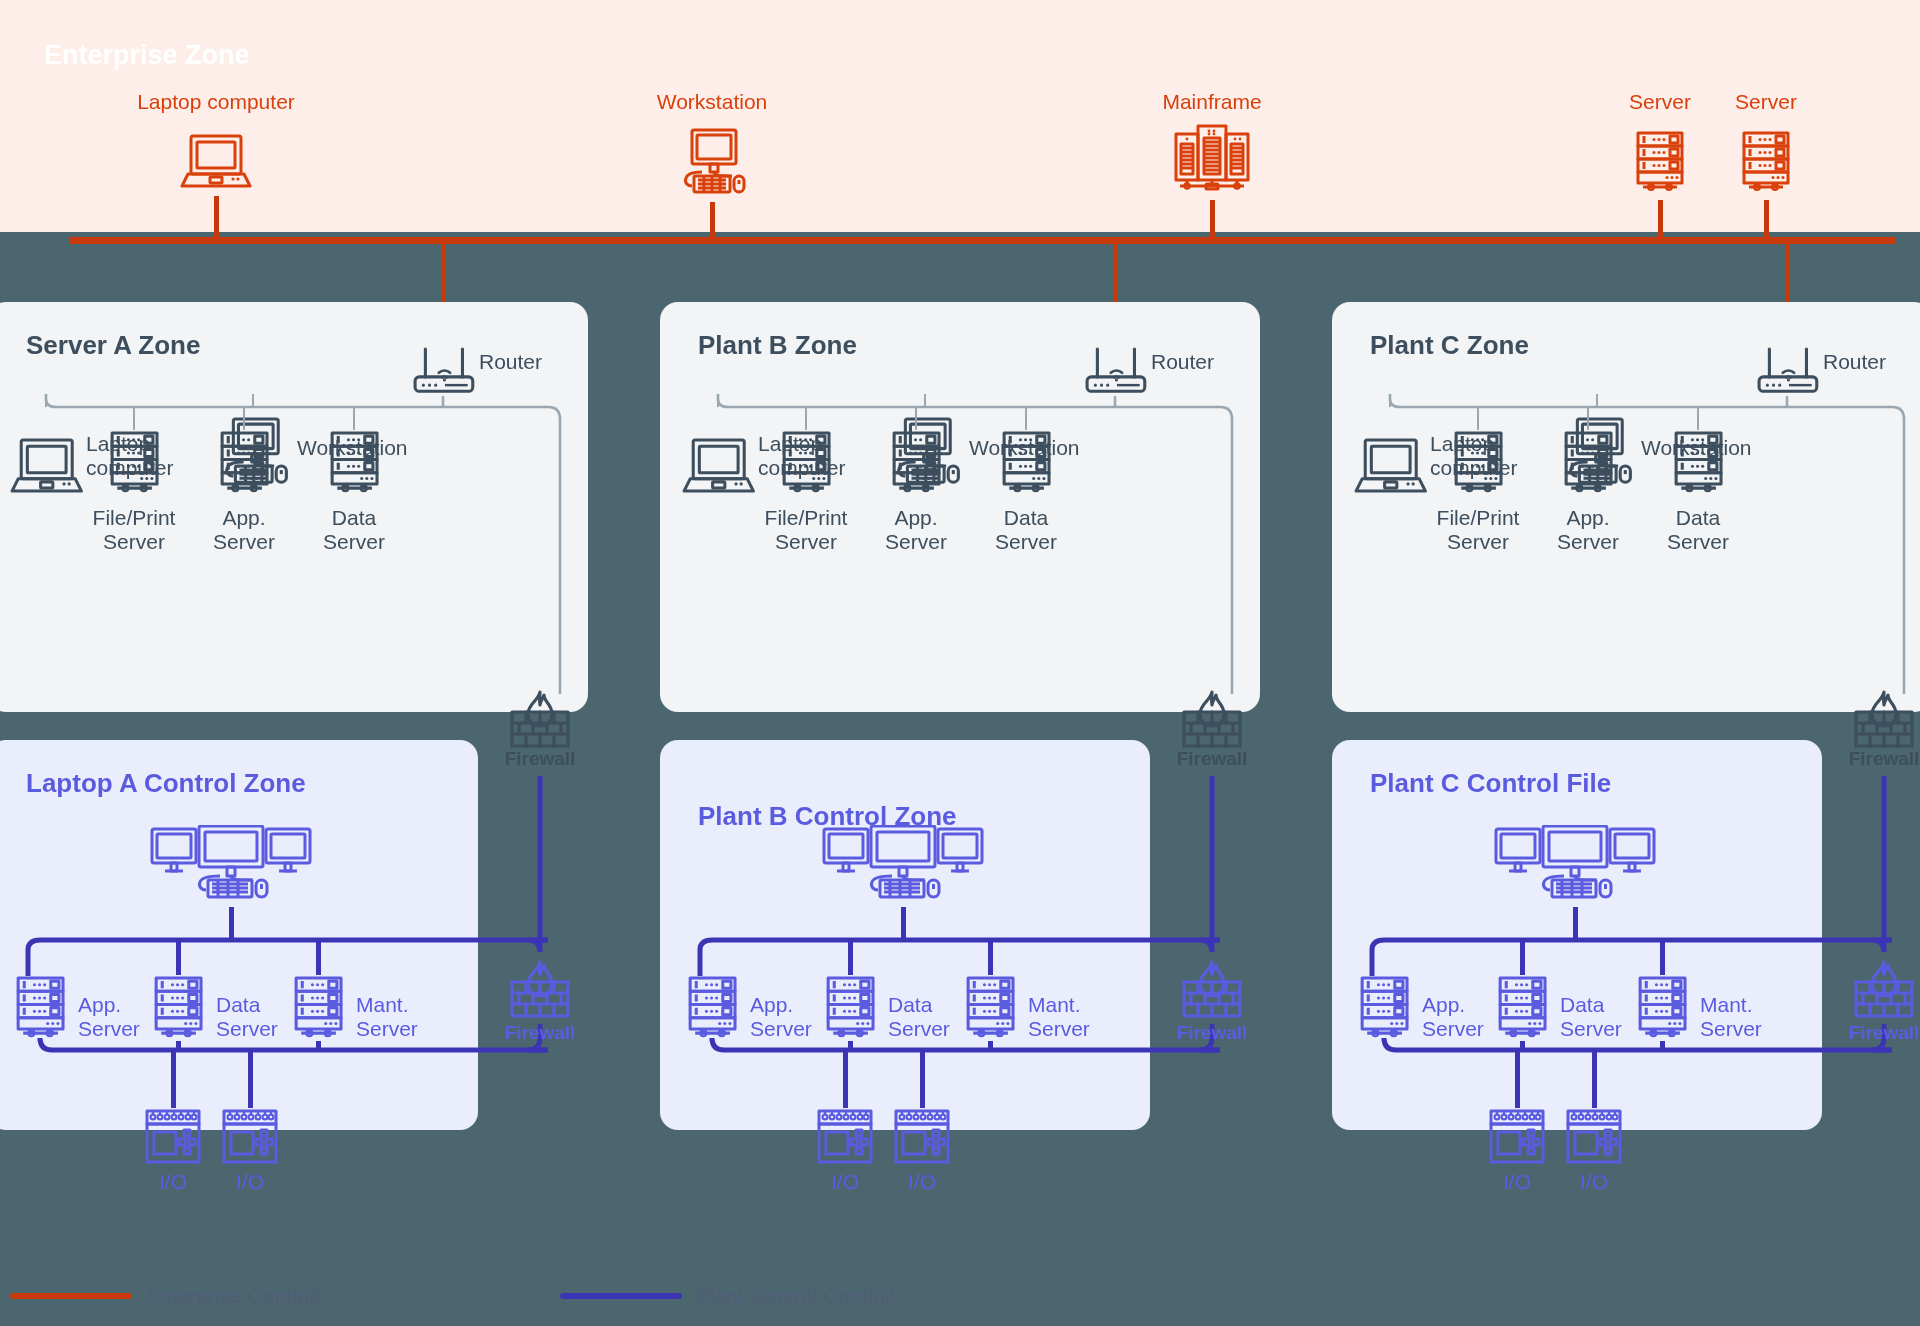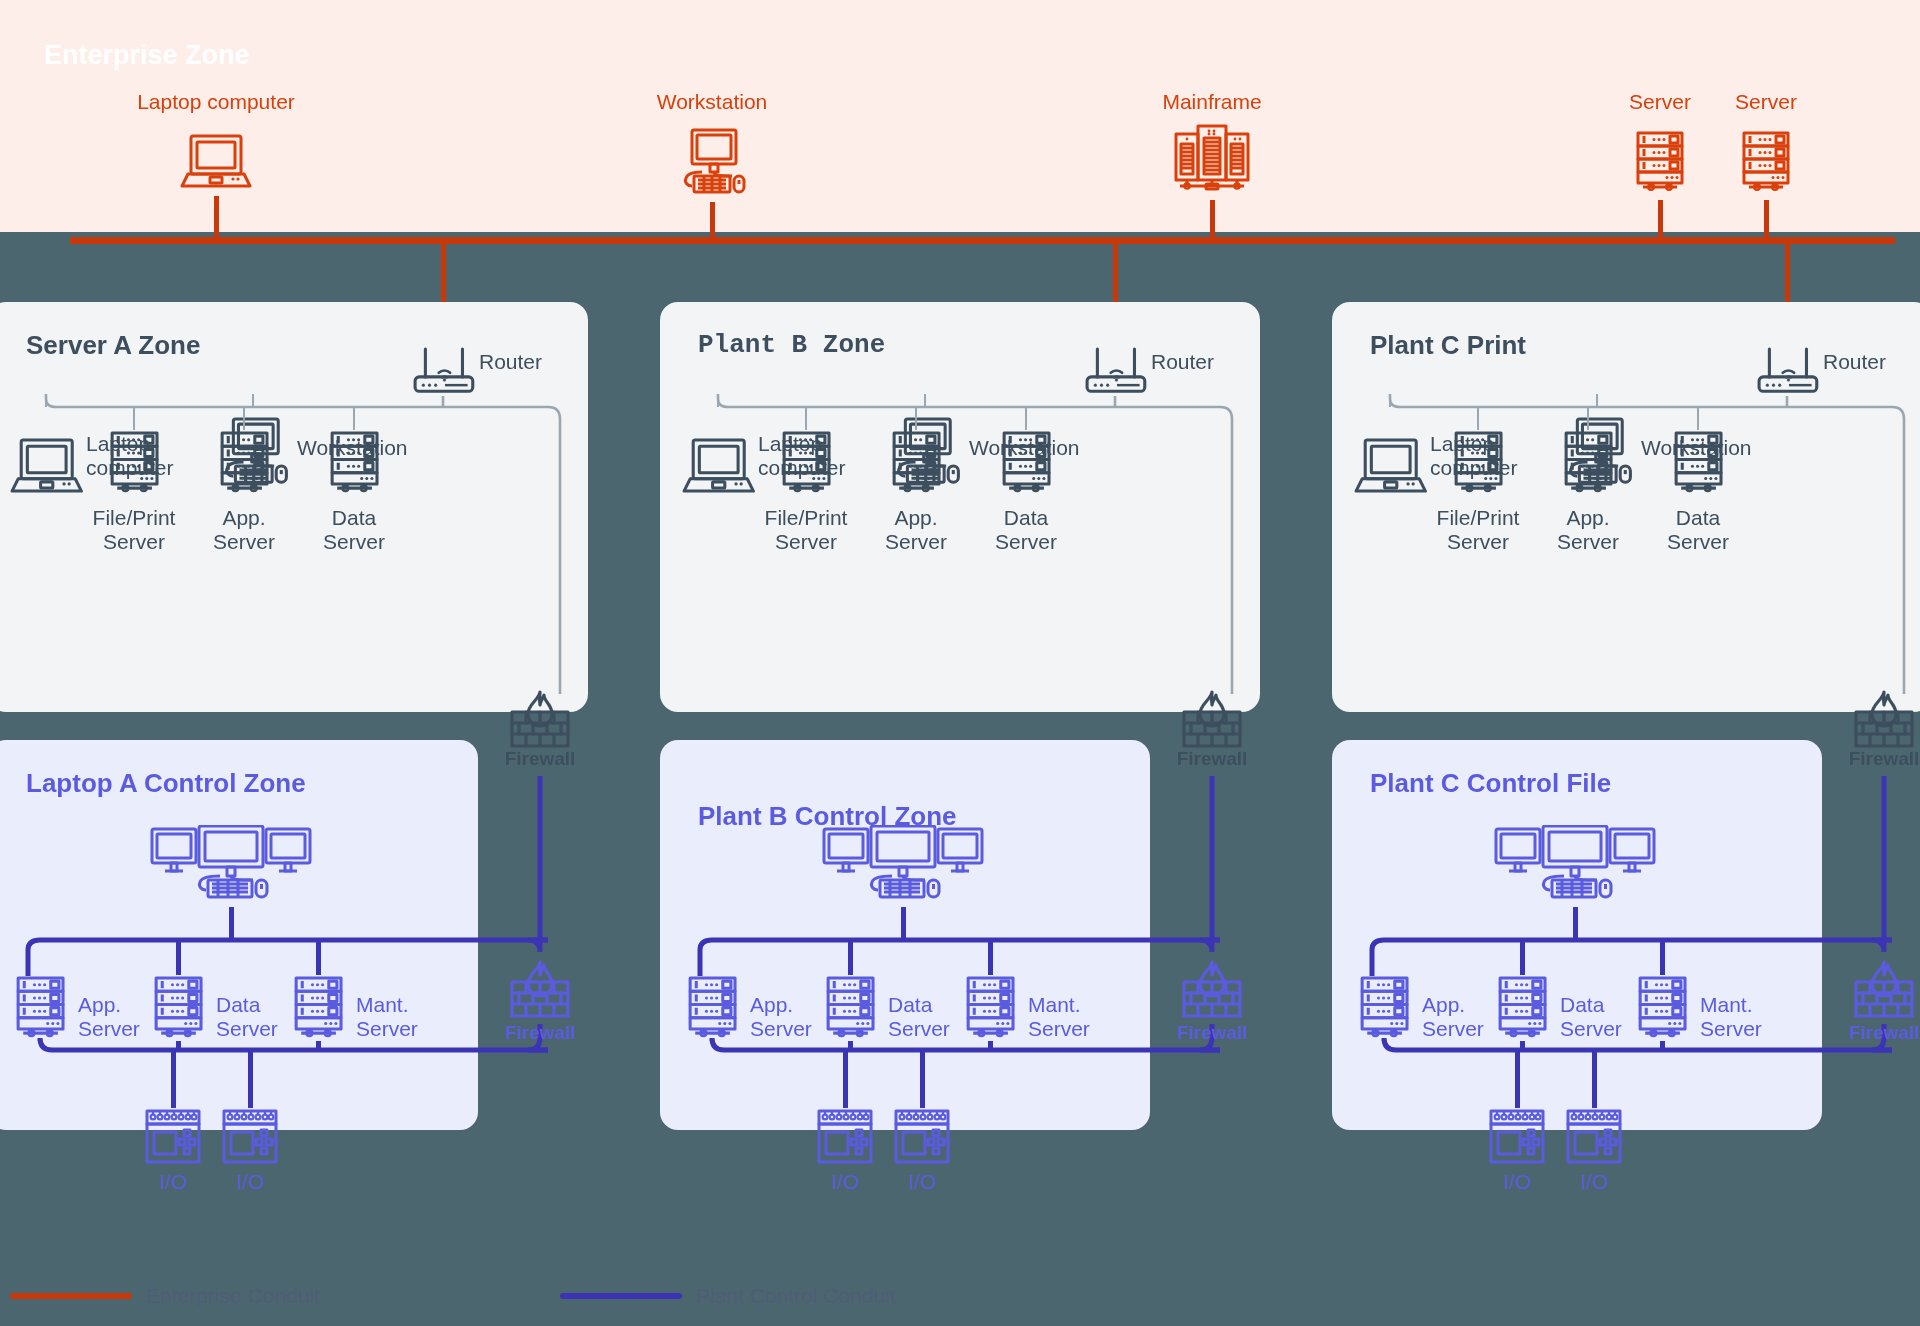--- a/index.html
+++ b/index.html
@@ -349,21 +349,21 @@
     <div class="wire" style="left: 352.7px; top: 407px; width: 2.6px; height: 23px; background: rgb(154, 167, 176);"></div>
     <div class="wire" style="left: 251.7px; top: 394px; width: 2.6px; height: 13px; background: rgb(154, 167, 176);"></div>
     <svg class="linklayer" width="1920" height="1326" style="left: 0px; top: 0px; position: absolute;">
       <path d="M443 396 L443 407" stroke="#9aa7b0" stroke-width="2.6" fill="none" stroke-linecap="butt"></path>
     </svg>
     <svg class="linklayer" width="1920" height="1326" style="left: 0px; top: 0px; position: absolute;">
       <path d="M548 407 Q560 407 560 419 L560 694" stroke="#9aa7b0" stroke-width="2.6" fill="none" stroke-linecap="butt"></path>
     </svg>
     <div class="wire" style="left: 1112.5px; top: 240px; width: 5px; height: 76px; background: rgb(199, 56, 10);"></div>
     <div class="zone zone-plant" style="left: 660px; top: 302px; width: 600px; height: 410px;"></div>
-    <div class="zone-title t-plant" style="left: 698px; top: 330px; font-family: Liberation Mono, monospace;">Plant B Zone</div>
+    <div class="zone-title t-plant" style="left: 698px; top: 330px;">Plant B Zone</div>
     <div class="node" style="left: 1084px; top: 346px;">
       <svg width="63.86" height="51.5" viewBox="0 0 62 50">
  <g fill="none" stroke="#3d4e5e" stroke-width="3" stroke-linejoin="round" stroke-linecap="round">
   <path d="M13 3 v27"></path>
           <path d="M49 3 v27"></path>
   <rect x="3" y="30" width="56" height="14" rx="4"></rect>
   <path d="M26 26 a8 8 0 0 1 11 0" stroke-width="2.6"></path>
   <path d="M29.5 30.5 a3.5 3.5 0 0 1 4 0" stroke-width="2.6"></path>
  </g>
  <circle cx="31.5" cy="33" r="1.5" fill="#3d4e5e"></circle>
@@ -519,21 +519,21 @@
     <div class="wire" style="left: 1024.7px; top: 407px; width: 2.6px; height: 23px; background: rgb(154, 167, 176);"></div>
     <div class="wire" style="left: 923.7px; top: 394px; width: 2.6px; height: 13px; background: rgb(154, 167, 176);"></div>
     <svg class="linklayer" width="1920" height="1326" style="left: 0px; top: 0px; position: absolute;">
       <path d="M1115 396 L1115 407" stroke="#9aa7b0" stroke-width="2.6" fill="none" stroke-linecap="butt"></path>
     </svg>
     <svg class="linklayer" width="1920" height="1326" style="left: 0px; top: 0px; position: absolute;">
       <path d="M1220 407 Q1232 407 1232 419 L1232 694" stroke="#9aa7b0" stroke-width="2.6" fill="none" stroke-linecap="butt"></path>
     </svg>
     <div class="wire" style="left: 1784.5px; top: 240px; width: 5px; height: 76px; background: rgb(199, 56, 10);"></div>
     <div class="zone zone-plant" style="left: 1332px; top: 302px; width: 600px; height: 410px;"></div>
-    <div class="zone-title t-plant" style="left: 1370px; top: 330px;">Plant C Print</div>
+    <div class="zone-title t-plant" style="left: 1370px; top: 330px;">Plant C Zone</div>
     <div class="node" style="left: 1756px; top: 346px;">
       <svg width="63.86" height="51.5" viewBox="0 0 62 50">
  <g fill="none" stroke="#3d4e5e" stroke-width="3" stroke-linejoin="round" stroke-linecap="round">
   <path d="M13 3 v27"></path>
           <path d="M49 3 v27"></path>
   <rect x="3" y="30" width="56" height="14" rx="4"></rect>
   <path d="M26 26 a8 8 0 0 1 11 0" stroke-width="2.6"></path>
   <path d="M29.5 30.5 a3.5 3.5 0 0 1 4 0" stroke-width="2.6"></path>
  </g>
  <circle cx="31.5" cy="33" r="1.5" fill="#3d4e5e"></circle>

